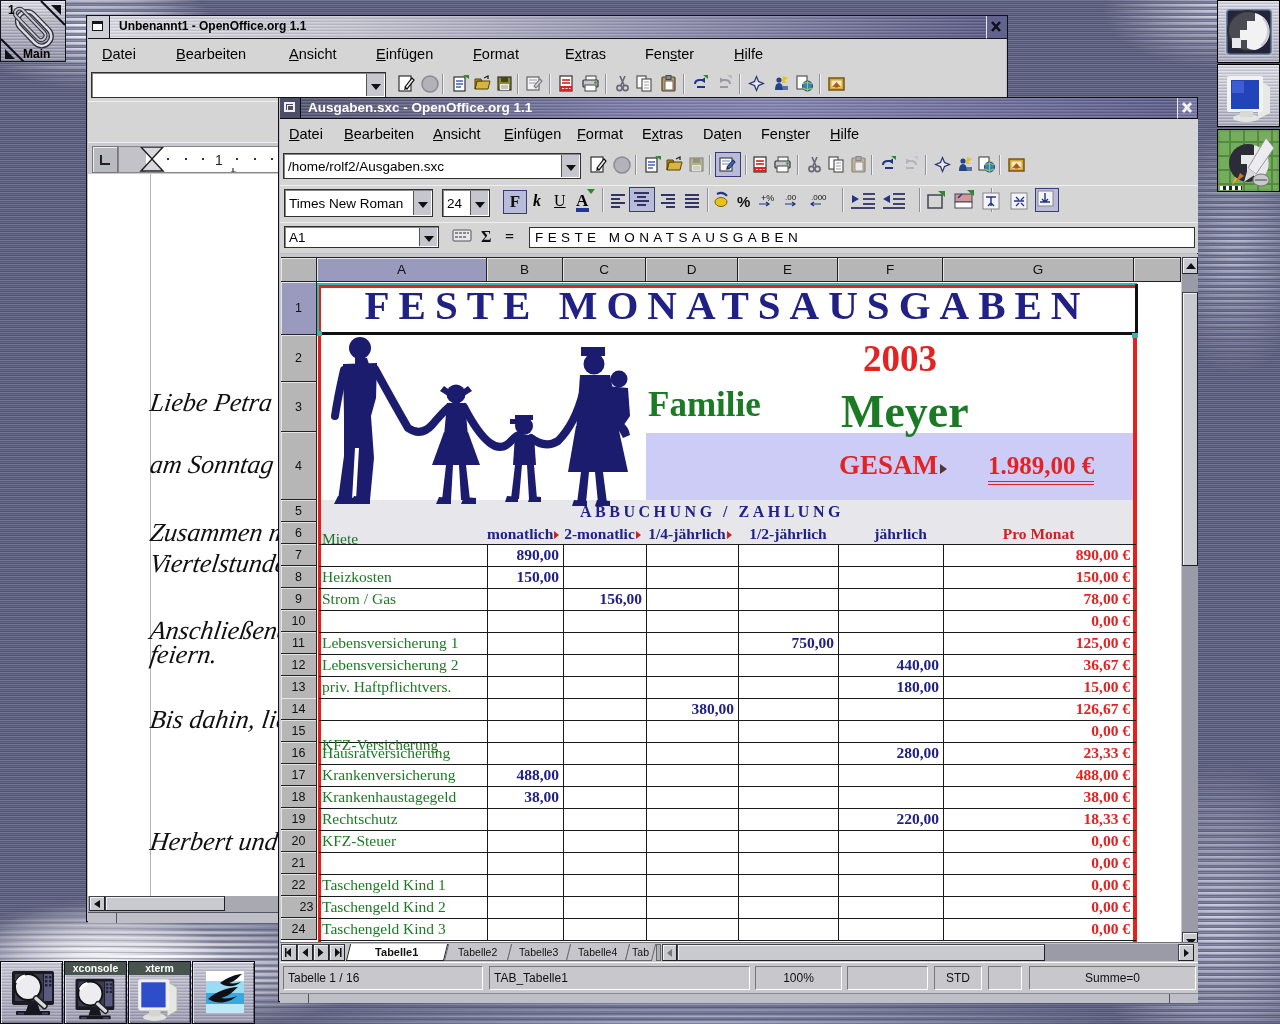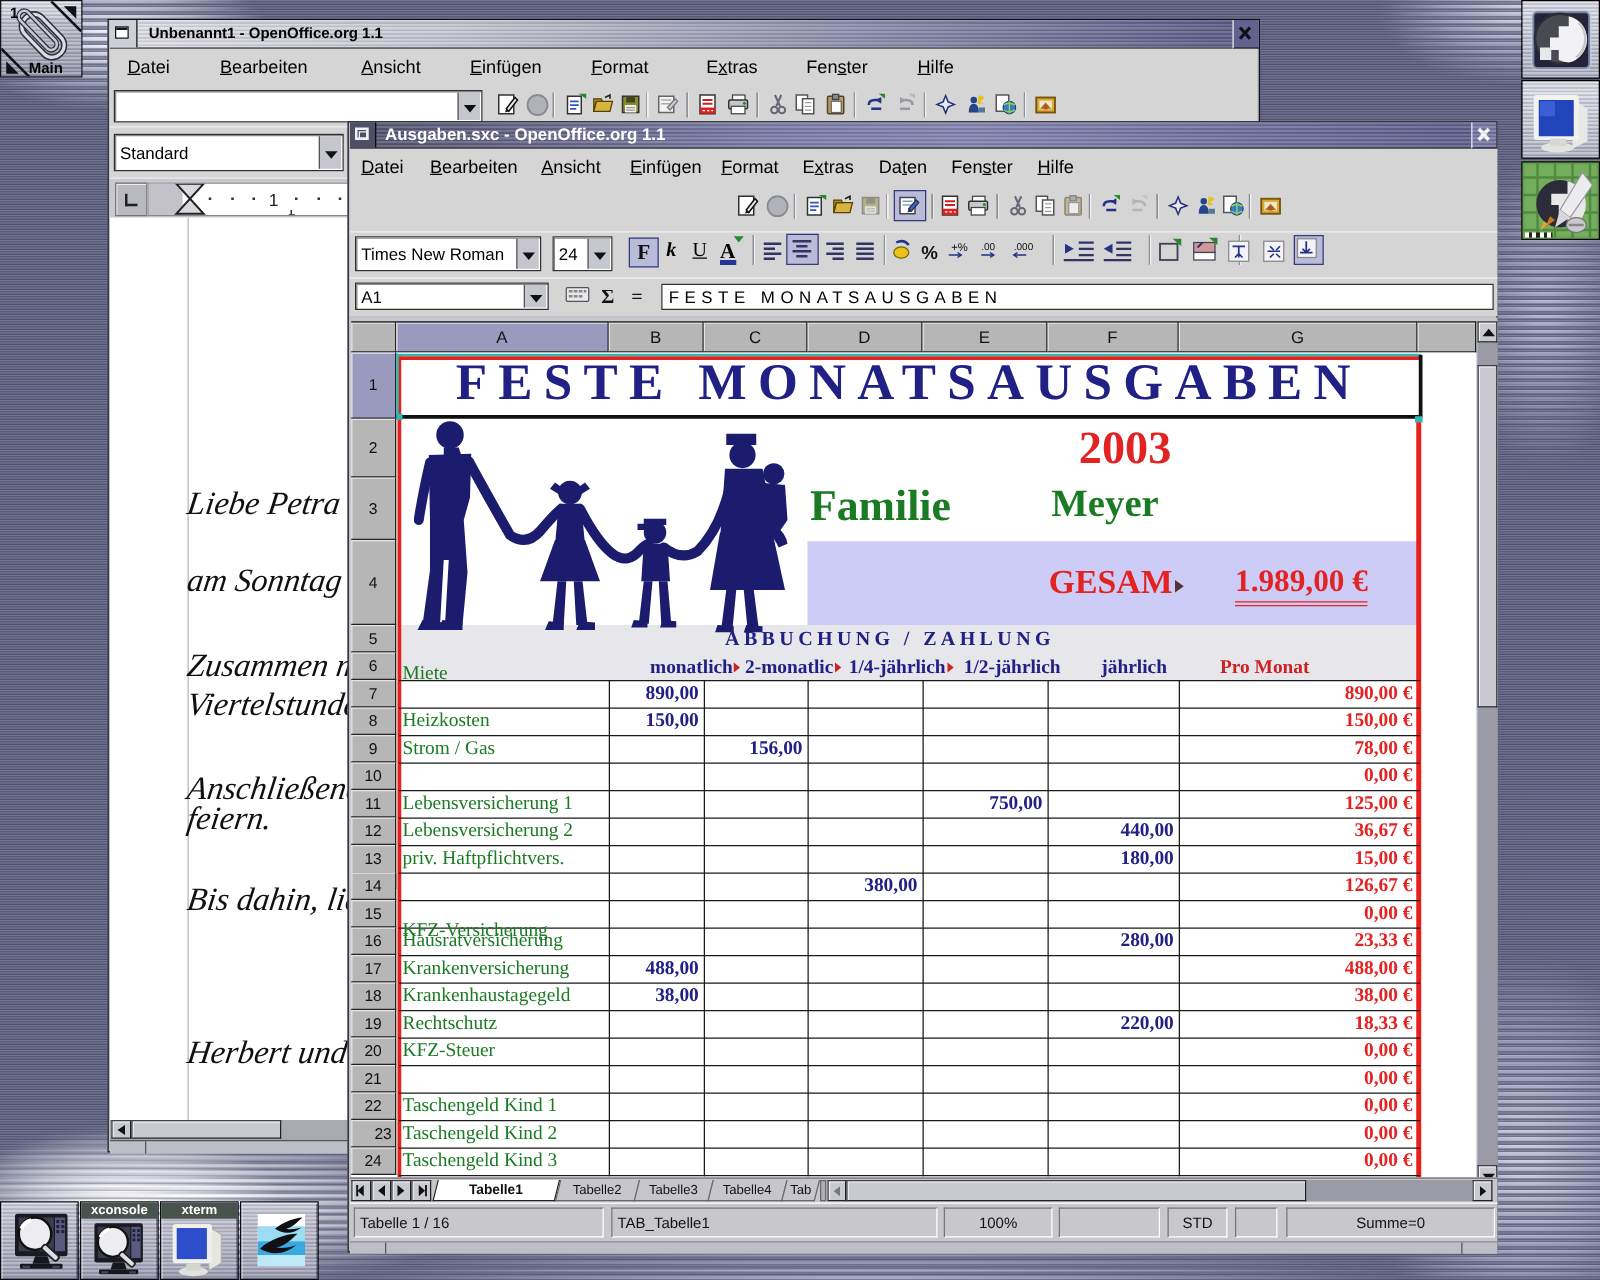--- a/index.html
+++ b/index.html
@@ -432,24 +432,20 @@
         </div>
   <div class="tsep" style="left:732px;top:0;height:20px;"></div>
   <div class="ti" style="left:740px;">
           <svg width="19" height="19">
             <use href="#i-gallery"></use>
           </svg>
         </div>
  </div>
 
  <div style="position:absolute;left:1px;top:85px;width:918px;height:41px;background:#d5d5d5;border-top:1px solid #efefef;"></div>
- <div class="combo" style="left:4px;top:91px;width:184px;height:30px;">
-        <div class="ctext">Standard</div>
-        <div class="ar"></div>
-      </div>
 
  <div style="position:absolute;left:1px;top:126px;width:918px;height:32px;background:#c9c9cf;border-top:1px solid #efefef;">
   <div style="position:absolute;left:4px;top:3px;width:24px;height:25px;background:#b9b9c0;border:1px solid #777;box-shadow:inset 1px 1px 0 #eee;">
    <div style="position:absolute;left:7px;top:8px;width:8px;height:8px;border-left:2.5px solid #222;border-bottom:2.5px solid #222;"></div>
   </div>
   <div style="position:absolute;left:30px;top:3px;width:886px;height:25px;background:#fff;border:1px solid #888;">
    <div style="position:absolute;left:0;top:0;width:27px;height:100%;background:#c2c2c8;"></div>
    <svg width="886" height="25" style="position:absolute;left:0;top:0;">
     <polygon points="22,0 44,0 33,12 22,0" fill="#d8d8de" stroke="#222" stroke-width="1.5"></polygon>
     <polygon points="22,24 44,24 33,12 22,24" fill="#d8d8de" stroke="#222" stroke-width="1.5"></polygon>
@@ -536,20 +532,24 @@
         </div>
   <div class="mi" style="left:481px;">
           <span>Fen<u>s</u>ter</span>
         </div>
   <div class="mi" style="left:550px;">
           <span><u>H</u>ilfe</span>
         </div>
  </div>
 
  <div style="position:absolute;left:1px;top:50px;width:918px;height:37px;background:#d5d5d5;"></div>
+ <div class="combo" style="left:4px;top:55px;width:298px;height:26px;">
+        <div class="ctext">/home/rolf2/Ausgaben.sxc</div>
+        <div class="ar"></div>
+      </div>
  <div style="position:absolute;left:0;top:57px;height:20px;">
   <div class="ti" style="left:310px;">
           <svg width="19" height="19">
             <use href="#i-editfile"></use>
           </svg>
         </div>
   <div class="ti" style="left:334px;">
           <svg width="19" height="19">
             <use href="#i-circle"></use>
           </svg>
@@ -850,21 +850,21 @@
      <path d="M13 34 Q7 60 4 80"></path>
      <path d="M44 33 Q62 66 77 92 Q90 101 101 89 Q112 76 118 71"></path>
      <path d="M133 71 Q147 98 159 107 Q171 116 181 104 Q186 99 188 99"></path>
      <path d="M200 102 Q214 113 227 105 Q244 88 252 57"></path>
      <path d="M278 54 Q289 68 294 74"></path>
     </g>
    </svg>
 
    <div class="cellt" style="left:483px;top:55px;width:200px;text-align:center;font-size:37px;font-weight:bold;color:#e32222;">2003</div>
    <div class="cellt" style="left:331px;top:103px;font-size:35px;font-weight:bold;color:#1b7a24;">Familie</div>
-   <div class="cellt" style="left:524px;top:103px;font-size:31px;font-weight:bold;color:#1b7a24;">Meyer</div>
+   <div class="cellt" style="left:524px;top:103px;font-size:46px;font-weight:bold;color:#1b7a24;">Meyer</div>
    <div class="cellt" style="left:522px;top:168px;font-size:27px;font-weight:bold;color:#e32222;">GESAM<span style="display:inline-block;width:0;height:0;border:5px solid transparent;border-left:7px solid #553333;margin-left:2px;"></span></div>
    <div class="cellt" style="left:671px;top:170px;font-size:25px;font-weight:bold;color:#e32222;border-bottom:4px double #e32222;padding-bottom:1px;">1.989,00 €</div>
 
    <div class="cellt" style="left:0px;top:221px;width:790px;text-align:center;font-size:16px;font-weight:bold;color:#202085;letter-spacing:3.5px;">ABBUCHUNG / ZAHLUNG</div>
    <div class="r6" style="left:170px;width:76px;color:#202085;">monatlich<i class="tri"></i></div>
    <div class="r6" style="left:246px;width:83px;color:#202085;">2-monatlic<i class="tri"></i></div>
    <div class="r6" style="left:329px;width:92px;color:#202085;">1/4-jährlich<i class="tri"></i></div>
    <div class="r6" style="left:421px;width:100px;color:#202085;">1/2-jährlich</div>
    <div class="r6" style="left:531px;width:105px;color:#202085;">jährlich</div>
    <div class="r6" style="left:626px;width:191px;color:#cc2222;">Pro Monat</div>
@@ -1013,18 +1013,18 @@
  </div>
 </div>
 <style>
 .chdr{position:absolute;top:3px;height:25px;background:#b6b6b6;border-right:1px solid #222;border-bottom:1px solid #222;border-top:1px solid #222;box-sizing:border-box;text-align:center;font-size:13.5px;color:#111;line-height:24px;box-shadow:inset 1px 1px 0 #e4e4e4;}
 .chdr.sel{background:#9a9abe;}
 .rhdr{position:absolute;left:1px;width:36px;background:#b6b6b6;border-right:1px solid #222;border-bottom:1px solid #222;box-sizing:border-box;text-align:center;font-size:12.5px;color:#111;box-shadow:inset 1px 1px 0 #e4e4e4;}
 .rhdr.sel{background:#9a9abe;}
 .lab{position:absolute;left:5px;font-family:"Liberation Serif",serif;font-size:15.5px;color:#1b7a24;white-space:nowrap;}
 .num{position:absolute;width:70px;text-align:right;font-family:"Liberation Serif",serif;font-size:15.5px;font-weight:bold;color:#202085;white-space:nowrap;}
 .eur{position:absolute;left:695px;width:118px;text-align:right;font-family:"Liberation Serif",serif;font-size:15.5px;font-weight:bold;color:#e32222;white-space:nowrap;}
-.r6{position:absolute;top:243px;text-align:left;font-family:"Liberation Serif",serif;font-size:15.5px;font-weight:bold;white-space:nowrap;margin-left:33px;}
+.r6{position:absolute;top:243px;text-align:center;font-family:"Liberation Serif",serif;font-size:15.5px;font-weight:bold;white-space:nowrap;}
 .tri{display:inline-block;width:0;height:0;border:4px solid transparent;border-left:5px solid #cc2222;margin-left:1px;}
 .tab{position:absolute;top:1px;height:17px;background:#c5c5cb;border:1px solid #666;border-top:none;box-sizing:border-box;text-align:center;font-size:11px;line-height:16px;color:#111;transform:skewX(-14deg);}
 .tab span{display:inline-block;transform:skewX(14deg);}
 .sfield{position:absolute;top:3px;height:24px;background:#c8c8cc;border:1px solid;border-color:#777 #fff #fff #777;box-sizing:border-box;font-size:12px;color:#111;display:flex;align-items:center;}
 </style>
 </div>
 </body></html>

